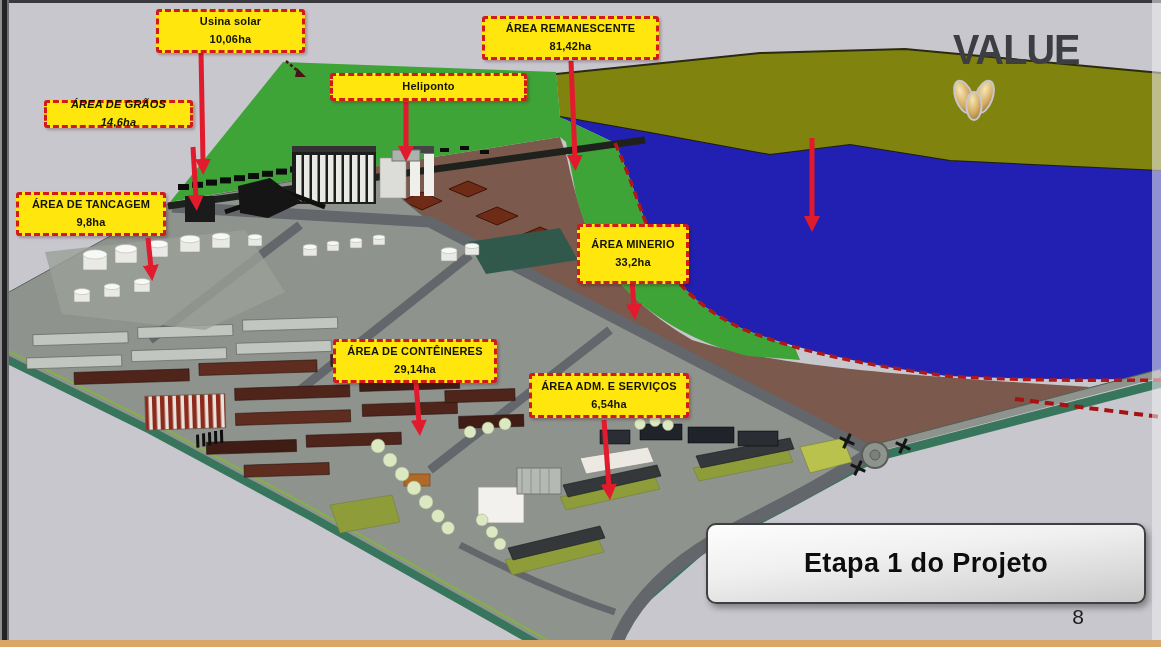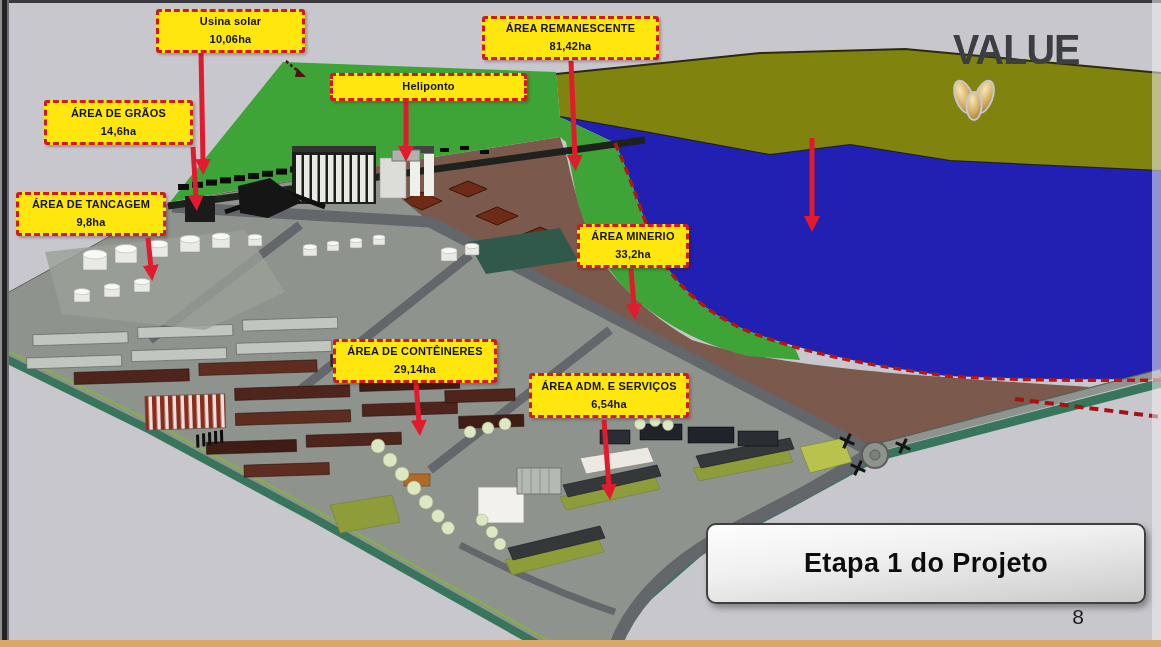--- a/index.html
+++ b/index.html
@@ -321,41 +321,41 @@
       <path d="M415,369 L419,423" marker-end="url(#ah)"></path>
       <path d="M604,420 L609,487" marker-end="url(#ah)"></path>
     </g>
   </svg>
 
   <div class="callout" style="left:156px;top:9px;width:149px;height:44px;">
     <div>Usina solar</div>
     <div>10,06ha</div>
   </div>
 
-  <div class="callout" style="left:44px;top:100px;width:149px;height:45px;">
+  <div class="callout" style="left:44px;top:100px;width:149px;height:28px;font-style:italic;">
     <div>ÁREA DE GRÃOS</div>
     <div>14,6ha</div>
   </div>
 
   <div class="callout" style="left:16px;top:192px;width:150px;height:44px;">
     <div>ÁREA DE TANCAGEM</div>
     <div>9,8ha</div>
   </div>
 
   <div class="callout" style="left:322px;top:73px;width:197px;height:28px;margin-left:8px;">
     <div>Heliponto</div>
   </div>
 
   <div class="callout" style="left:482px;top:16px;width:177px;height:44px;">
     <div>ÁREA REMANESCENTE</div>
     <div>81,42ha</div>
   </div>
 
 
-  <div class="callout" style="left:577px;top:224px;width:112px;height:44px;">
+  <div class="callout" style="left:577px;top:224px;width:112px;height:60px;">
     <div>ÁREA MINERIO</div>
     <div>33,2ha</div>
   </div>
 
   <div class="callout" style="left:333px;top:323px;width:164px;height:44px;margin-top:16px;">
     <div>ÁREA DE CONTÊINERES</div>
     <div>29,14ha</div>
   </div>
 
   <div class="callout" style="left:529px;top:373px;width:160px;height:45px;">

